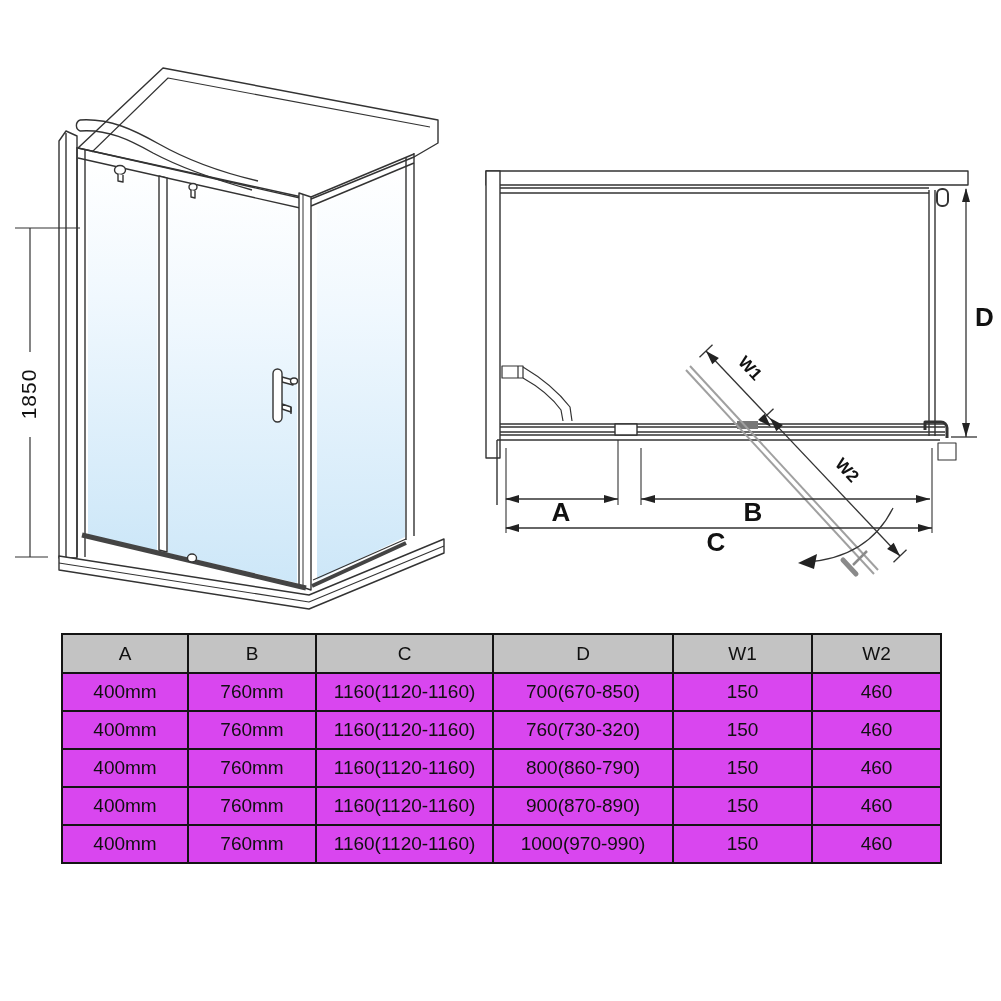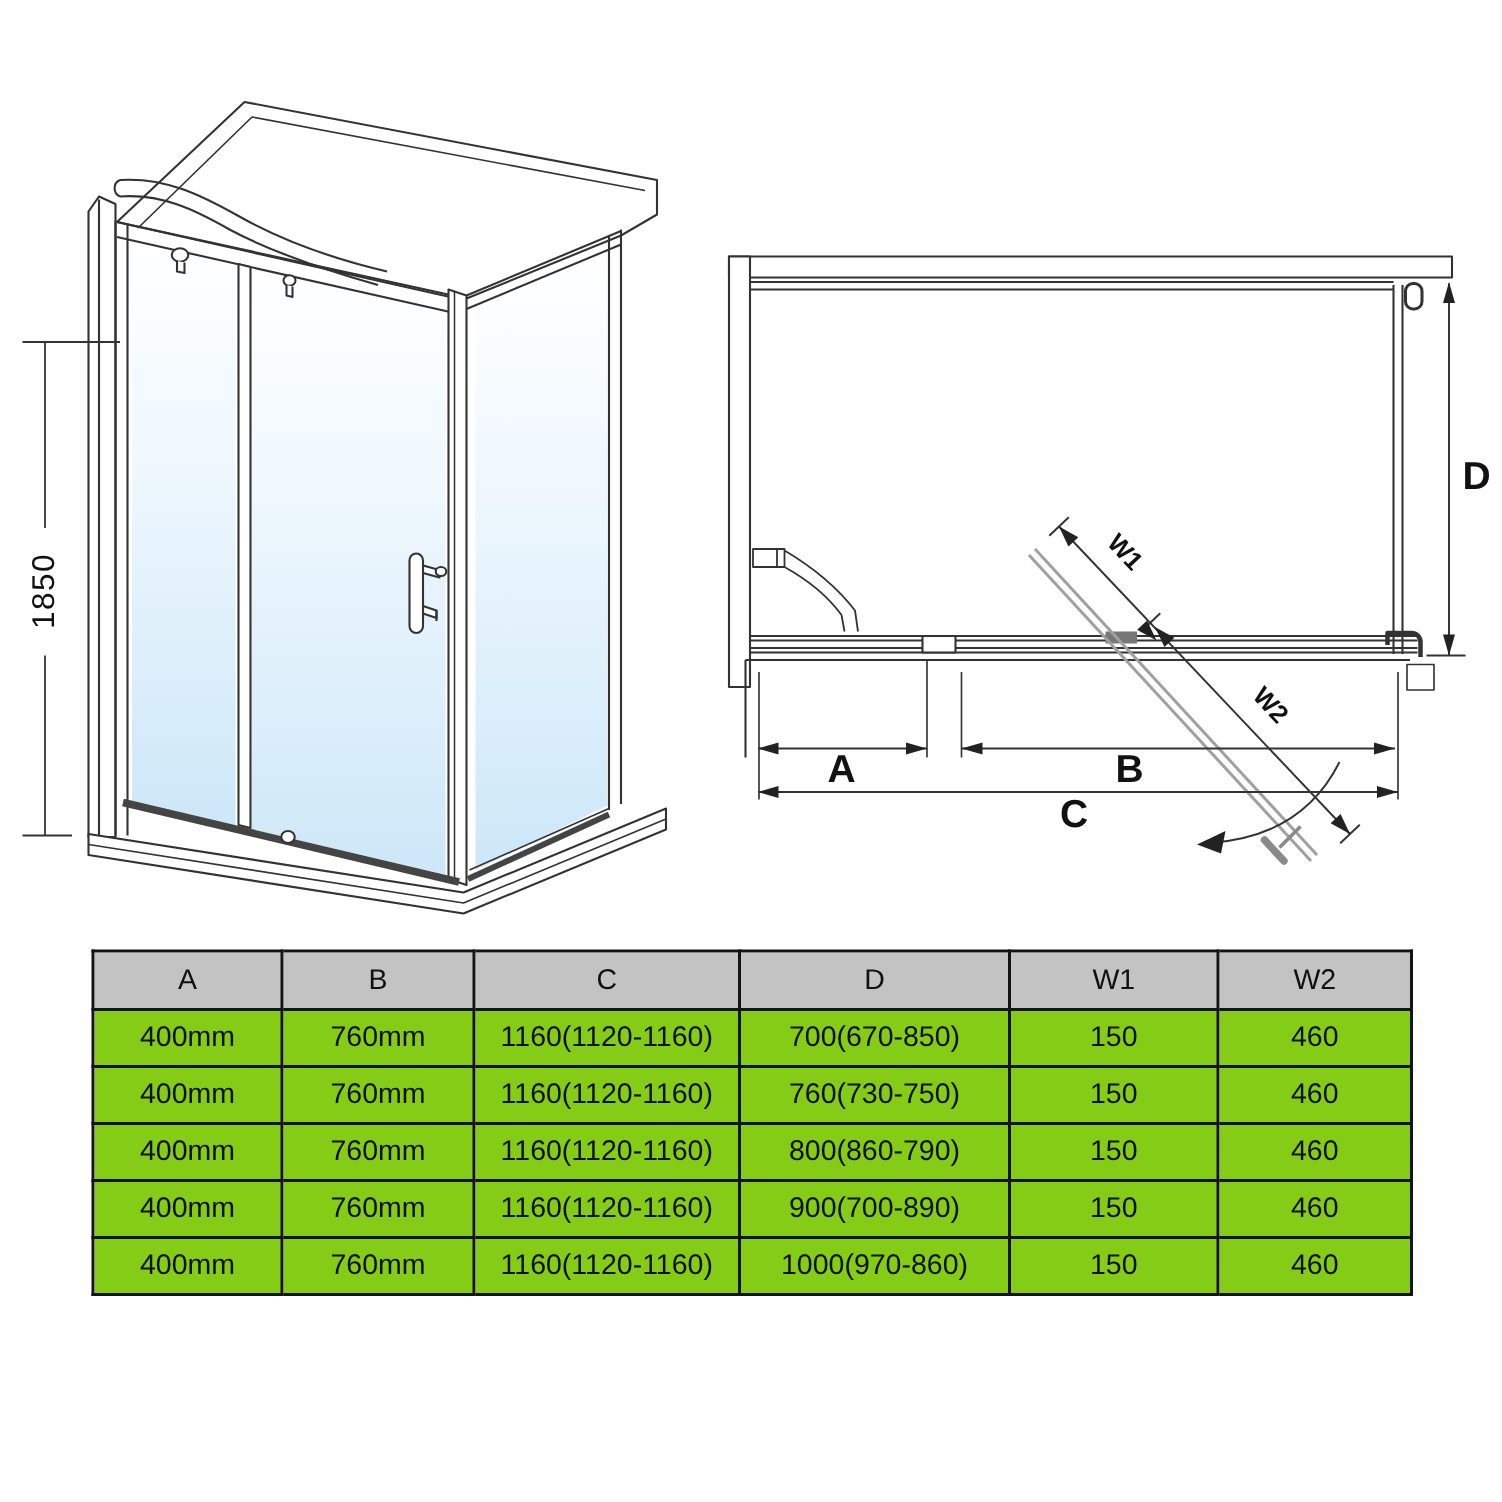--- a/index.html
+++ b/index.html
@@ -15,21 +15,21 @@
   table.spec{
     position:absolute;left:61px;top:633px;width:879px;
     border-collapse:collapse;table-layout:fixed;
     font-size:19px;color:#101010;
   }
   table.spec th, table.spec td{
     border:2px solid #141414;text-align:center;vertical-align:middle;
     padding:0;overflow:hidden;white-space:nowrap;
   }
   table.spec th{background:#c3c3c3;height:37px;font-weight:normal;}
-  table.spec td{background:#84cc16;height:36px;}
+  table.spec td{background:#d946ef;height:36px;}
 </style>
 </head>
 <body>
 
 <div id="canvas">
 
   <svg id="drawing" width="1001" height="630" viewBox="0 0 1001 630">
     <defs>
       <linearGradient id="gg" x1="0" y1="0" x2="0" y2="1">
         <stop offset="0" stop-color="#ffffff"></stop>
@@ -221,43 +221,43 @@
         <td>760mm</td>
         <td>1160(1120-1160)</td>
         <td>700(670-850)</td>
         <td>150</td>
         <td>460</td>
       </tr>
       <tr>
         <td>400mm</td>
         <td>760mm</td>
         <td>1160(1120-1160)</td>
-        <td>760(730-750)</td>
+        <td>760(730-320)</td>
         <td>150</td>
         <td>460</td>
       </tr>
       <tr>
         <td>400mm</td>
         <td>760mm</td>
         <td>1160(1120-1160)</td>
         <td>800(860-790)</td>
         <td>150</td>
         <td>460</td>
       </tr>
       <tr>
         <td>400mm</td>
         <td>760mm</td>
         <td>1160(1120-1160)</td>
-        <td>900(700-890)</td>
-        <td>150</td>
-        <td>460</td>
-      </tr>
-      <tr>
-        <td>400mm</td>
-        <td>760mm</td>
-        <td>1160(1120-1160)</td>
-        <td>1000(970-860)</td>
+        <td>900(870-890)</td>
+        <td>150</td>
+        <td>460</td>
+      </tr>
+      <tr>
+        <td>400mm</td>
+        <td>760mm</td>
+        <td>1160(1120-1160)</td>
+        <td>1000(970-990)</td>
         <td>150</td>
         <td>460</td>
       </tr>
     </tbody>
   </table>
 </div>
 
 </body></html>

